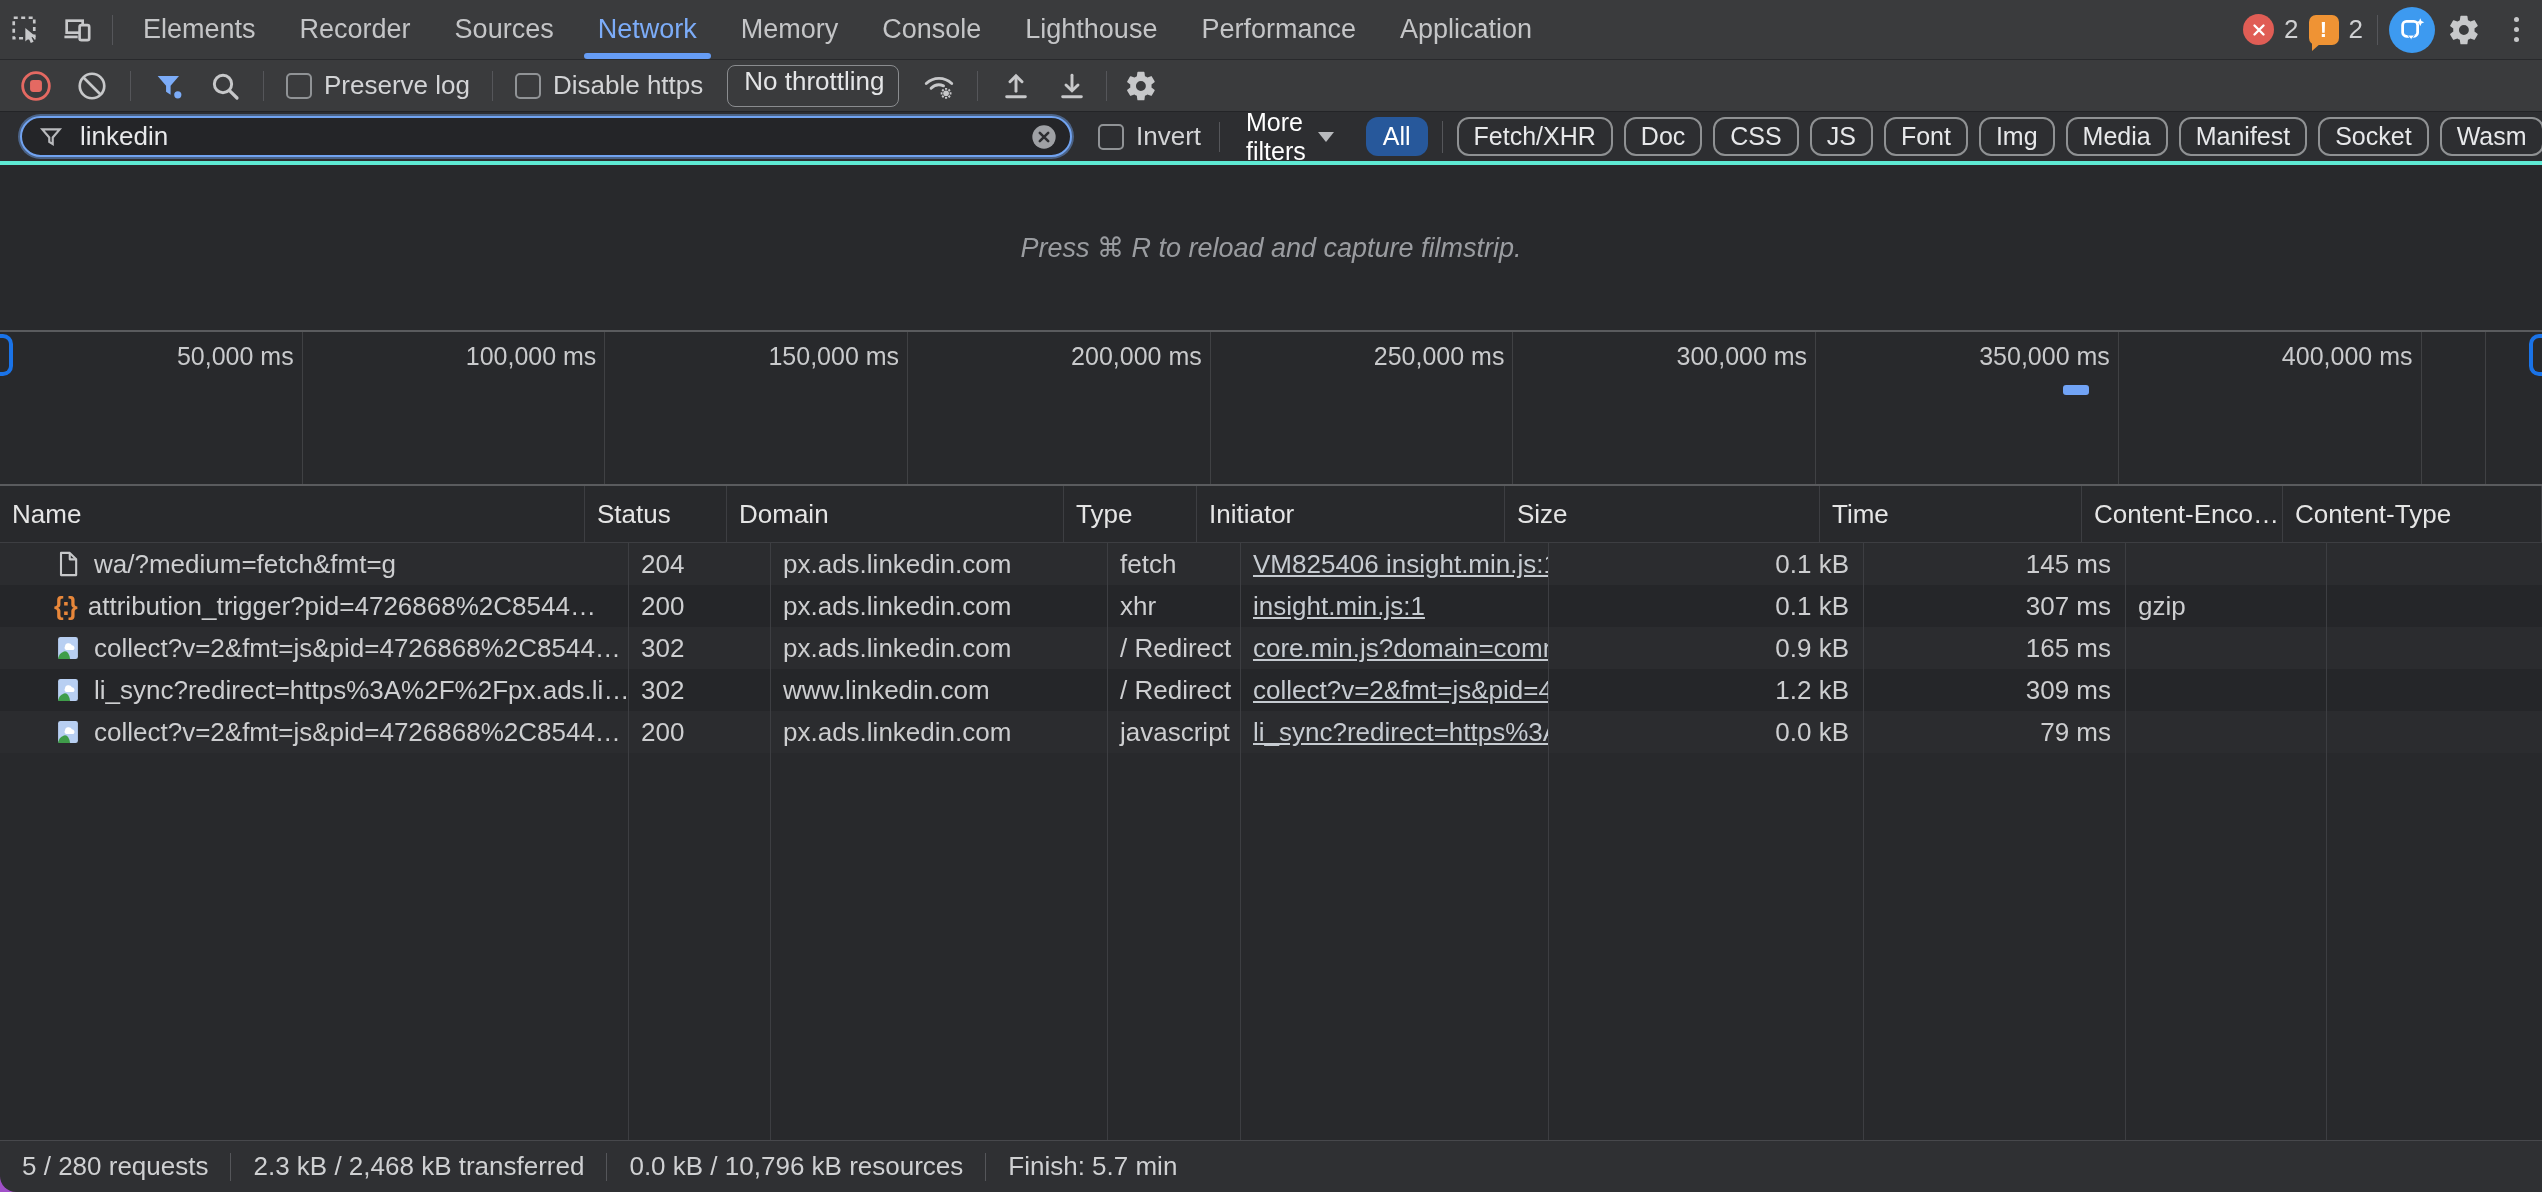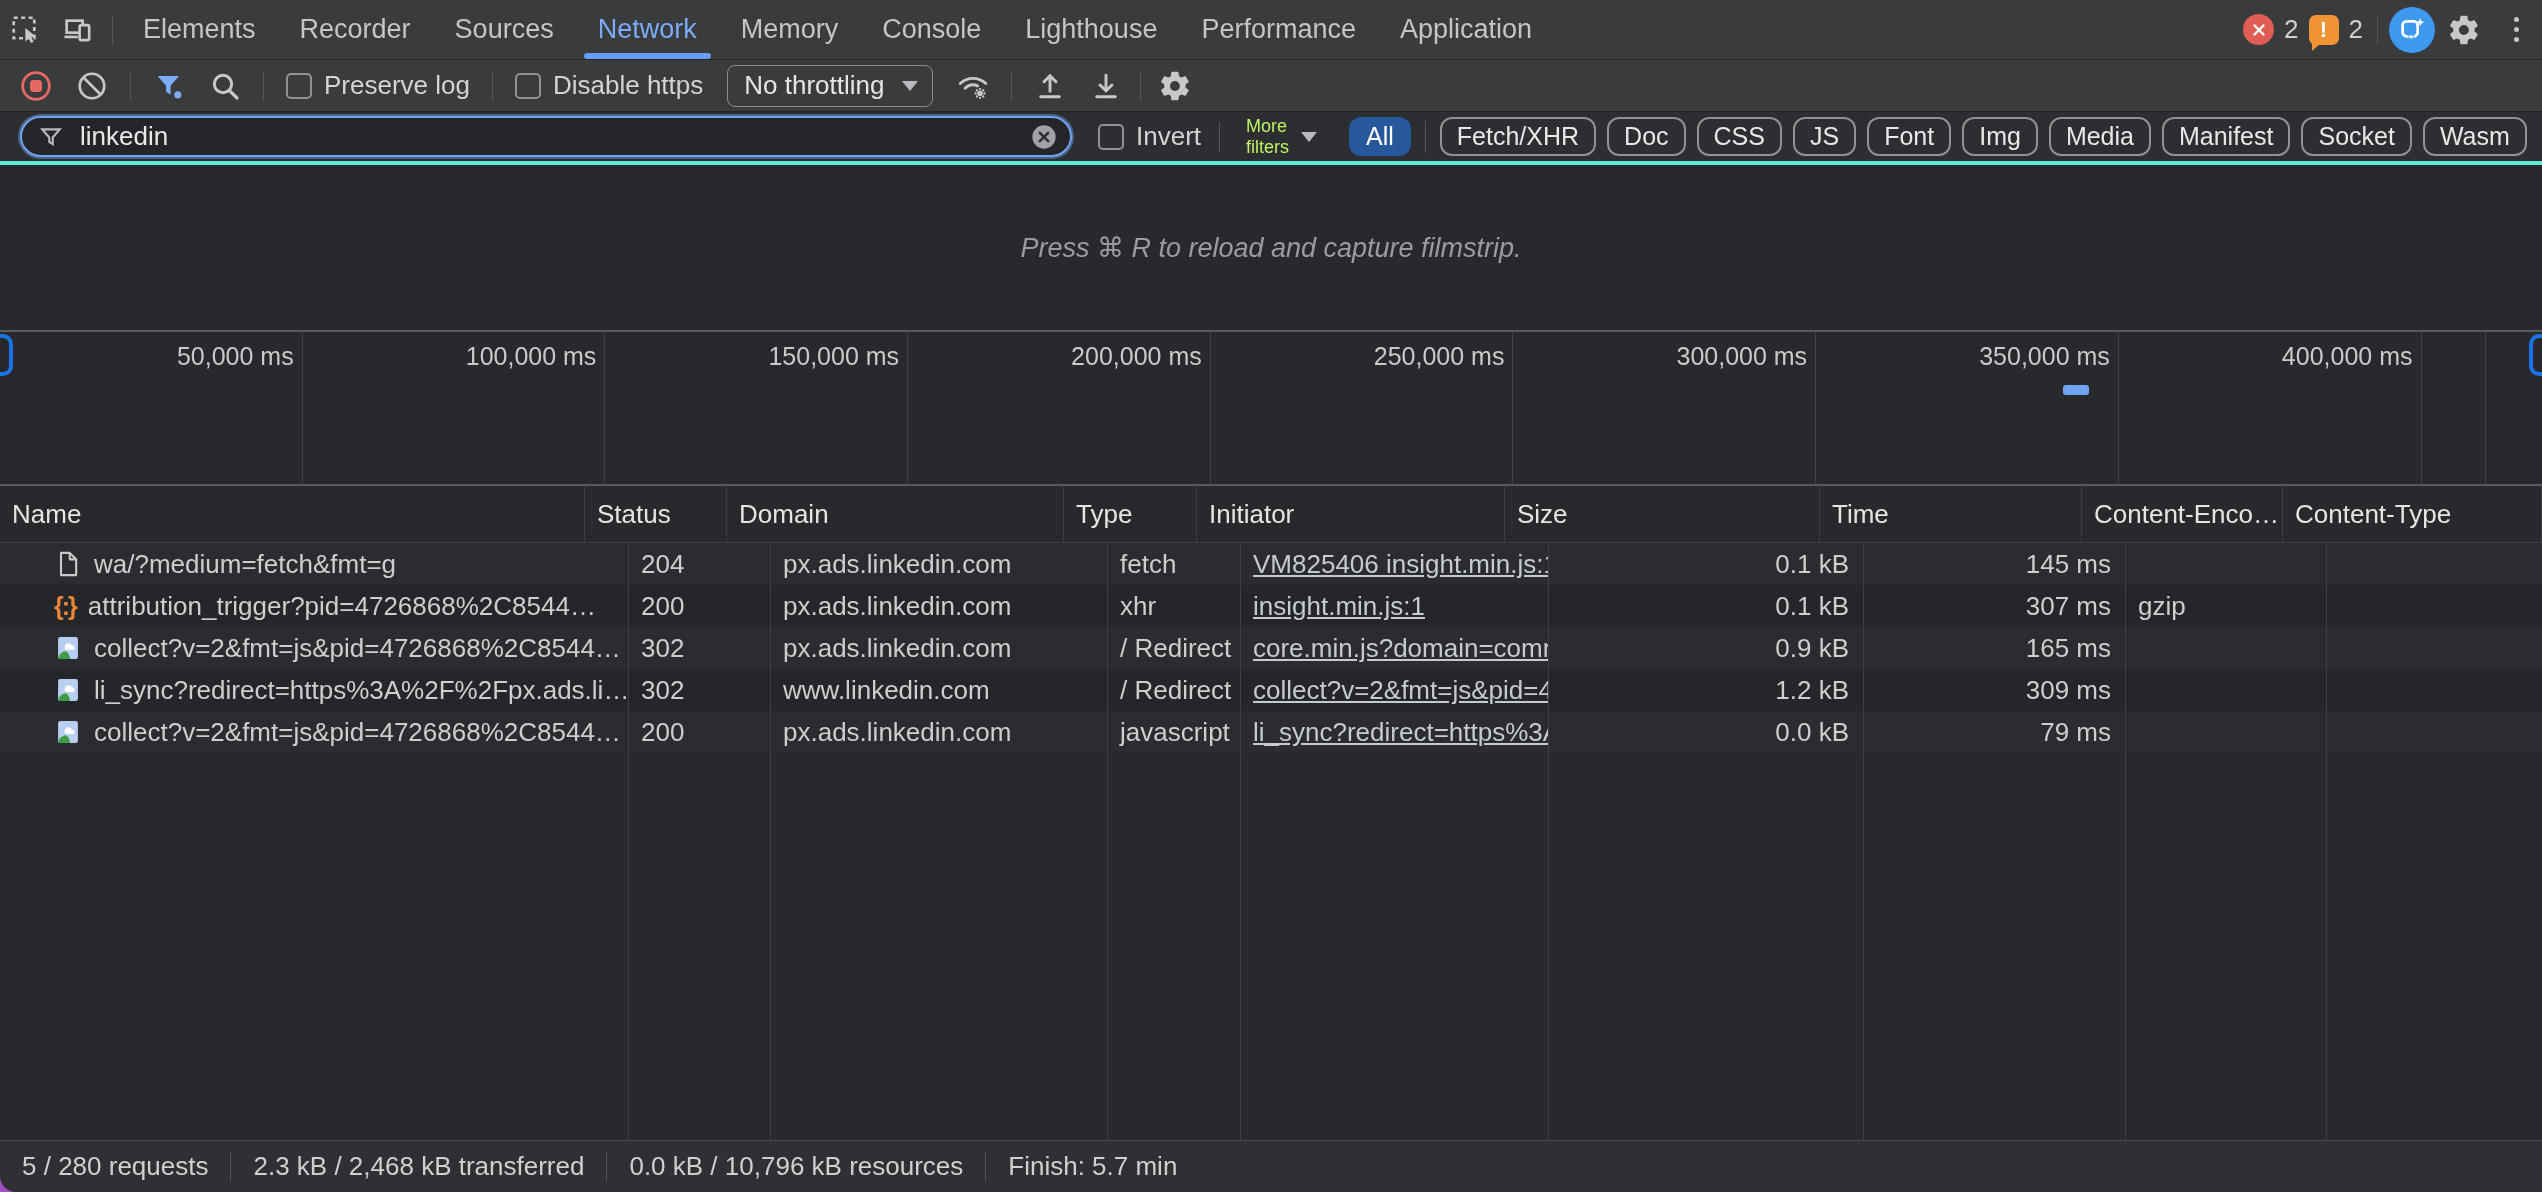--- a/index.html
+++ b/index.html
@@ -35,35 +35,35 @@
   .kebab { display:flex; flex-direction:column; gap:5px; align-items:center; }
   .kebab i { width:5px; height:5px; border-radius:50%; background:#c7c8ca; }
 
   
   .net-toolbar { height:52px; flex:0 0 52px; background:#3a3b3d; border-bottom:1px solid #232427;
                  display:flex; align-items:center; justify-content:flex-start; padding:0 10px; }
   .nt-left { display:flex; align-items:center; gap:4px; }
   .check-wrap { display:flex; align-items:center; gap:12px; padding:0 10px; font-size:26px; color:#d3d4d6; }
   .checkbox { width:26px; height:26px; border:2px solid #909396; border-radius:5px; background:transparent; flex:0 0 26px; }
   .select { display:flex; align-items:center; gap:18px; height:42px; padding:0 14px 0 16px;
-            border:1px solid #8a8c8f; border-radius:8px; font-size:26px; color:#e4e5e7; margin:0 10px; }
+            border:1px solid #8a8c8f; border-radius:8px; font-size:26px; color:#e4e5e7; margin:0 10px;flex-direction:column; }
   .tri-down { width:0; height:0; border-left:8px solid transparent; border-right:8px solid transparent;
               border-top:10px solid #b7b9bc; }
 
   
   .filter-bar { height:53px; flex:0 0 53px; background:#2d2e31; border-bottom:4px solid #5eead4;
                 display:flex; align-items:center; padding:0 20px; }
   .filter-input-wrap { position:relative; flex:0 0 1052px; height:41px; margin-right:16px; }
   .filter-input { width:100%; height:100%; background:#242528; border:2px solid #71a3f1;
                   box-shadow:0 0 0 2px rgba(113,163,241,.45); border-radius:21px;
                   color:#e8e9eb; font-size:26px; padding:0 64px 0 58px; outline:none;
                   font-family:"Liberation Sans","DejaVu Sans",sans-serif; }
   .input-funnel { position:absolute; left:18px; top:8px; }
   .input-clear { position:absolute; right:14px; top:7px; }
-  .more-filters { display:flex; align-items:center; gap:12px; font-size:18px; color:#bef264; padding:0 18px; }
+  .more-filters { display:flex; align-items:center; gap:12px; font-size:25px; color:#ffffff; padding:0 18px; }
   .chips { display:flex; align-items:center; gap:11px; margin-left:14px; flex:1; }
   .chip { height:39px; display:flex; align-items:center; padding:0 15px; border-radius:12px;
           border:2px solid #8f9193; color:#e7e8ea; font-size:25px; white-space:nowrap; }
   .chip.selected { border-color:transparent; background:#27589b; color:#fff; }
   .chip-sep { width:1px; height:32px; background:#55565a; margin:0 3px; }
 
   
   .filmstrip { height:165px; flex:0 0 165px; background:#28292c;
                display:flex; align-items:center; justify-content:center; }
   .filmstrip span { font-style:italic; font-size:27px; color:#9a9ca0; }

